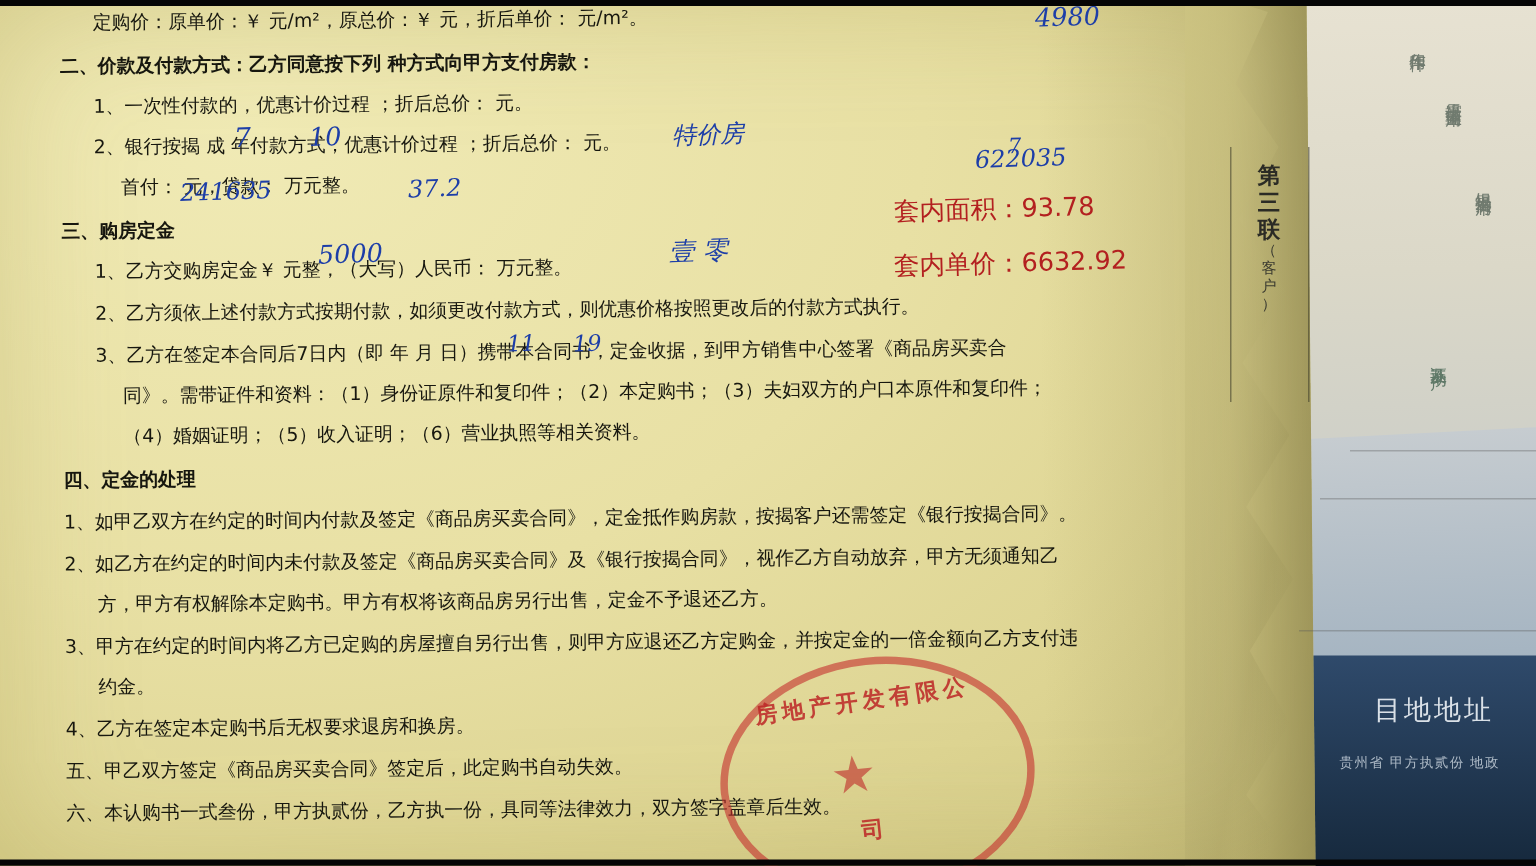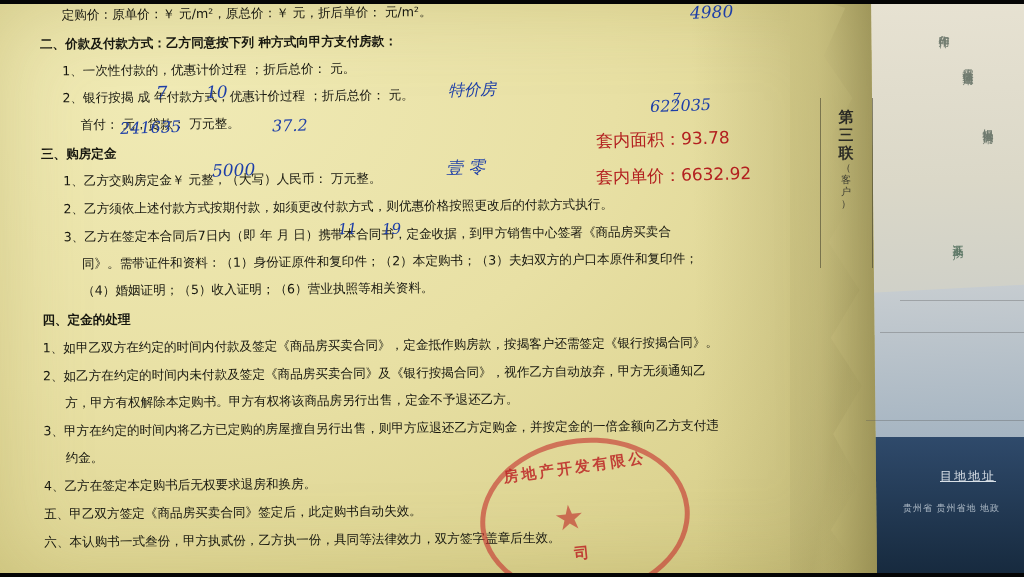--- a/index.html
+++ b/index.html
@@ -88,25 +88,24 @@
   }
   .rv1 { right: 74px; top: 26px; }
   .rv2 { right: 50px; top: 60px; }
   .rv3 { right: 30px; top: 120px; }
   .rv4 { right: 60px; top: 236px; color:#4c6a58; }
   .right-blue-label {
     position: absolute;
     right: 28px;
     bottom: 92px;
     color: #e9eef3;
-    font-size: 12px;
+    font-size: 18px;
     letter-spacing: 2px;
     white-space: nowrap;
     opacity: .92;
-    text-decoration: underline;
   }
   .right-blue-sub {
     position: absolute;
     right: 24px;
     bottom: 62px;
     color: #cfd9e2;
     font-size: 9px;
     letter-spacing: 1px;
     white-space: nowrap;
     opacity: .8;
@@ -286,21 +285,21 @@
 
     <div class="right-bg">
       <div class="right-paper-a"></div>
       <div class="right-paper-b"></div>
       <div class="right-paper-c"></div>
       <div class="right-vert-text rv1">印作用件</div>
       <div class="right-vert-text rv2">需提供蓝骑证用</div>
       <div class="right-vert-text rv3">银揭提供有用</div>
       <div class="right-vert-text rv4">证及不动产</div>
       <div class="right-blue-label">目地地址</div>
-      <div class="right-blue-sub">贵州省 贵州省地 地政</div>
+      <div class="right-blue-sub">贵州省 甲方执贰份 地政</div>
     </div>
 
     <div class="hline" style="left:900px; top:300px; width:124px;"></div>
     <div class="hline" style="left:880px; top:332px; width:144px;"></div>
     <div class="hline" style="left:866px; top:420px; width:158px;"></div>
 
     <div class="page"></div>
     <div class="torn-edge"></div>
 
     <div class="stub-rule-l"></div>

